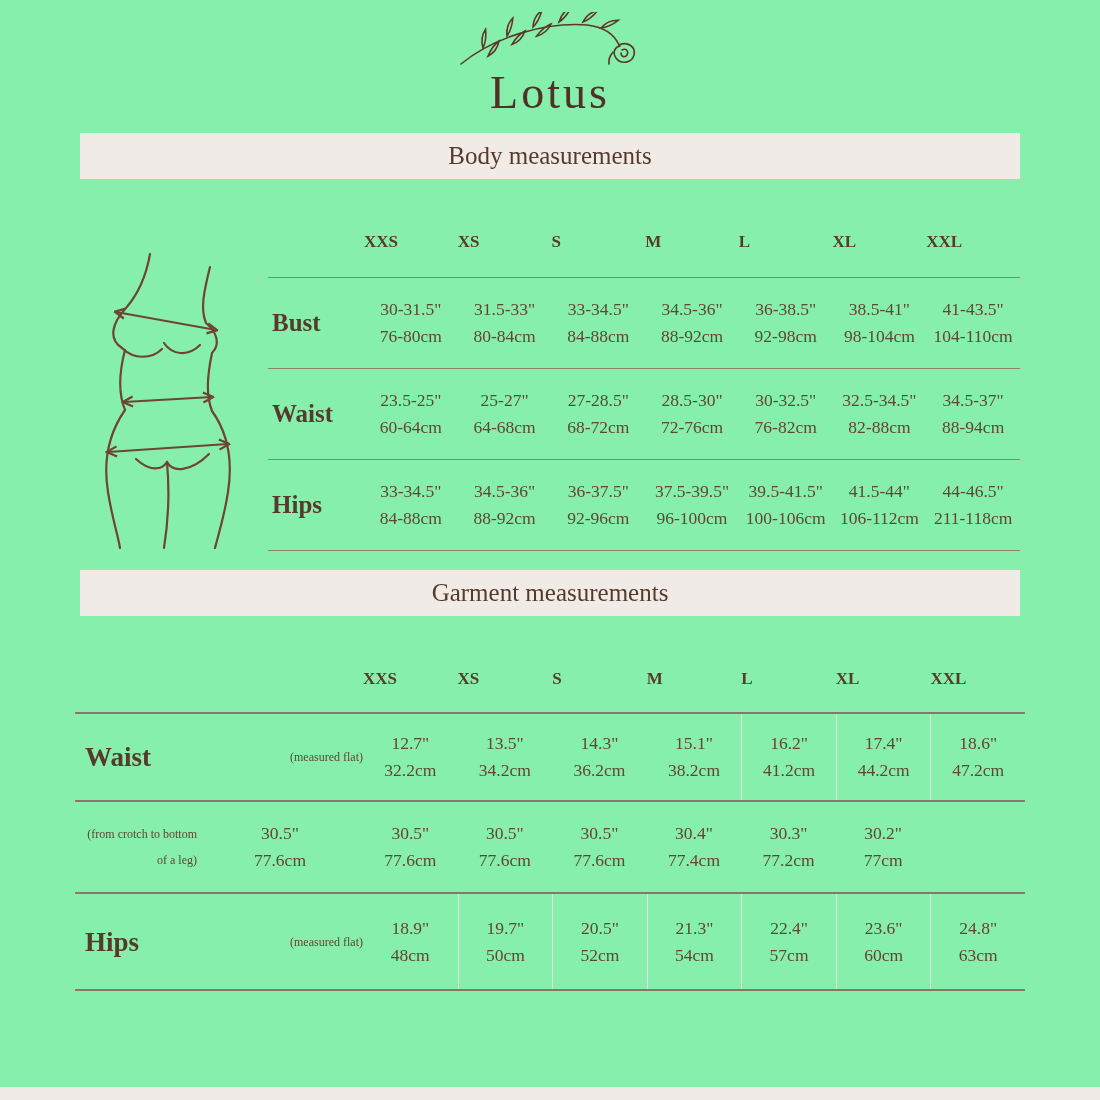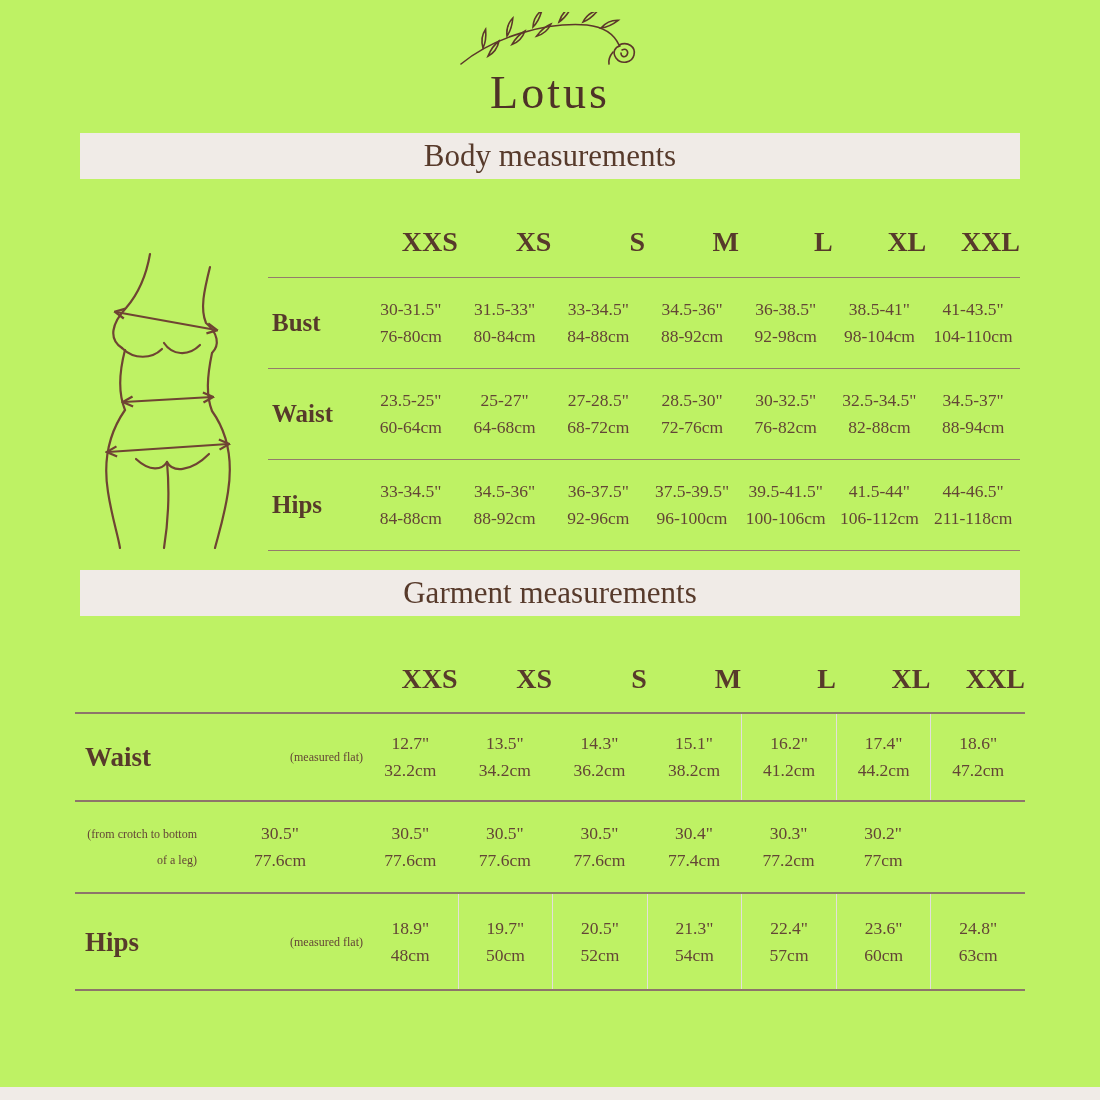--- a/index.html
+++ b/index.html
@@ -1,41 +1,41 @@
 <!DOCTYPE html>
 <html><head>
 <meta charset="utf-8">
 <style>
   html,body { margin:0; padding:0; background:#ffffff; }
   .page {
-    position:relative; width:1100px; height:1100px; background:#bef264;
+    position:relative; width:1100px; height:1100px; background:#86efac;
     font-family:"Liberation Serif","DejaVu Serif",serif; color:#5f4334; overflow:hidden;
   }
   
   .branch { position:absolute; top:12px; left:50%; transform:translateX(-50%); }
   .brand {
     position:absolute; top:66px; left:0; width:100%; text-align:center;
     font-size:46px; letter-spacing:3px; color:#4e3227;
   }
   
   .section-bar {
     position:absolute; left:80px; width:940px; height:46px; background:#f0ebe7;
     display:flex; align-items:center; justify-content:center;
-    font-size:31px; color:#573a2b;
+    font-size:25px; color:#573a2b;
   }
   #body-bar { top:133px; }
   #garment-bar { top:570px;justify-content:center; }
 
   
   .btable { position:absolute; left:268px; top:207px; width:752px; }
   .brow { display:grid; grid-template-columns:96px repeat(7,1fr); align-items:center; }
   .brow.bhead { height:70px; }
   .brow.bdata { height:90px; border-top:1px solid #947c6c; }
   .brow.bdata.blast { border-bottom:1px solid #947c6c; }
-  .size-h { text-align:right; font-weight:bold; font-size:28px; color:#573a2b; }
+  .size-h { text-align:left; font-weight:bold; font-size:17px; color:#573a2b; }
   .blabel { font-size:25px; font-weight:bold; color:#573a2b; padding-left:4px; }
   .mcell {
     align-self:stretch; display:flex; flex-direction:column; justify-content:center;
     text-align:center; font-size:17.5px; line-height:27px; color:#634536;
   }
   .mcell span { display:block; }
 
   
   .figure { position:absolute; left:92px; top:251px; }
 

